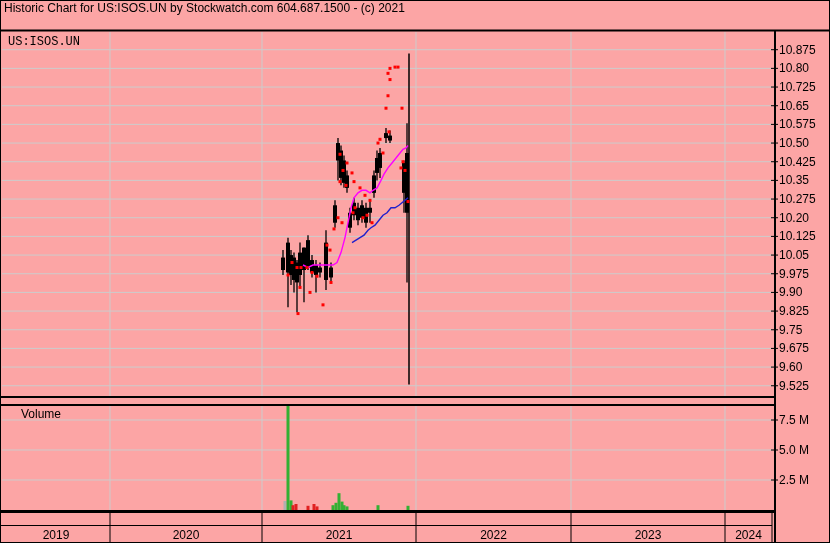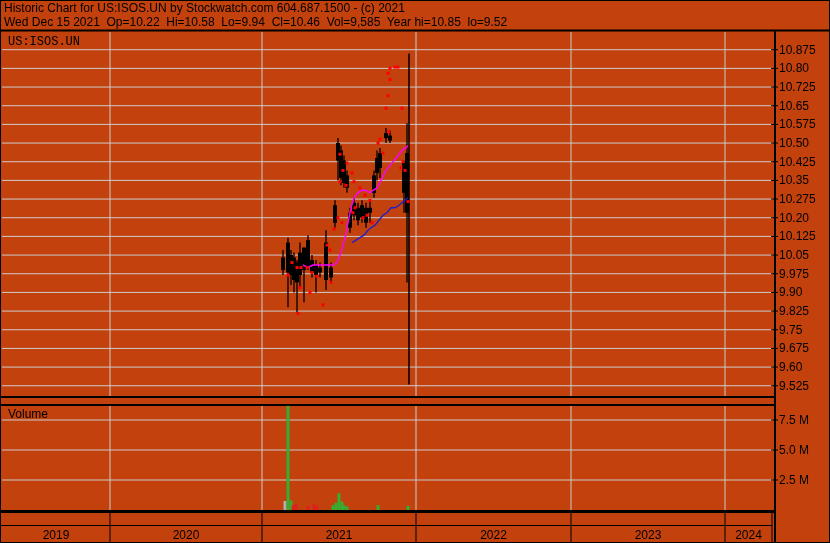--- a/index.html
+++ b/index.html
@@ -1,34 +1,33 @@
 <!DOCTYPE html>
 <html><head>
 <meta charset="utf-8">
 <style>
   html,body{margin:0;padding:0;background:#fff;}
   .screen{
-    position:relative;width:830px;height:543px;background:#c2410c;overflow:hidden;
+    position:relative;width:830px;height:543px;background:#fca5a5;overflow:hidden;
     font-family:"Liberation Sans","DejaVu Sans",sans-serif;color:#000;
   }
   .hline{position:absolute;left:4px;font-size:12px;line-height:14px;white-space:pre;}
   #hline1{top:1px;}
   #hline2{top:15px;}
   .pane-label{position:absolute;left:8px;font-size:12px;}
   #symbolLabel{top:35px;font-family:Liberation Mono, monospace;}
-  #volumeLabel{top:407px;}
+  #volumeLabel{top:407px;margin-left:13px;}
   svg{position:absolute;top:0;left:0;}
   svg text{font-family:"Liberation Sans","DejaVu Sans",sans-serif;font-size:12px;fill:#000;}
 </style>
 </head>
 <body>
 
 <div class="screen">
   <div class="hline" id="hline1">Historic Chart for US:ISOS.UN by Stockwatch.com 604.687.1500 - (c) 2021</div>
-  <div class="hline" id="hline2">Wed Dec 15 2021  Op=10.22  Hi=10.58  Lo=9.94  Cl=10.46  Vol=9,585  Year hi=10.85  lo=9.52</div>
   <div class="pane-label" id="symbolLabel">US:ISOS.UN</div>
   <div class="pane-label" id="volumeLabel">Volume</div>
   <svg id="chart" width="830" height="543" viewBox="0 0 830 543">
       <line x1="2" y1="49.7" x2="773" y2="49.7" stroke="#cccccc" stroke-width="1"></line>
       <line x1="771" y1="49.7" x2="778" y2="49.7" stroke="#000000" stroke-width="1"></line>
       <text x="779" y="53.7" text-anchor="start">10.875</text>
       <line x1="2" y1="68.37" x2="773" y2="68.37" stroke="#cccccc" stroke-width="1"></line>
       <line x1="771" y1="68.37" x2="778" y2="68.37" stroke="#000000" stroke-width="1"></line>
       <text x="779" y="72.37" text-anchor="start">10.80</text>
       <line x1="2" y1="87.04" x2="773" y2="87.04" stroke="#cccccc" stroke-width="1"></line>

